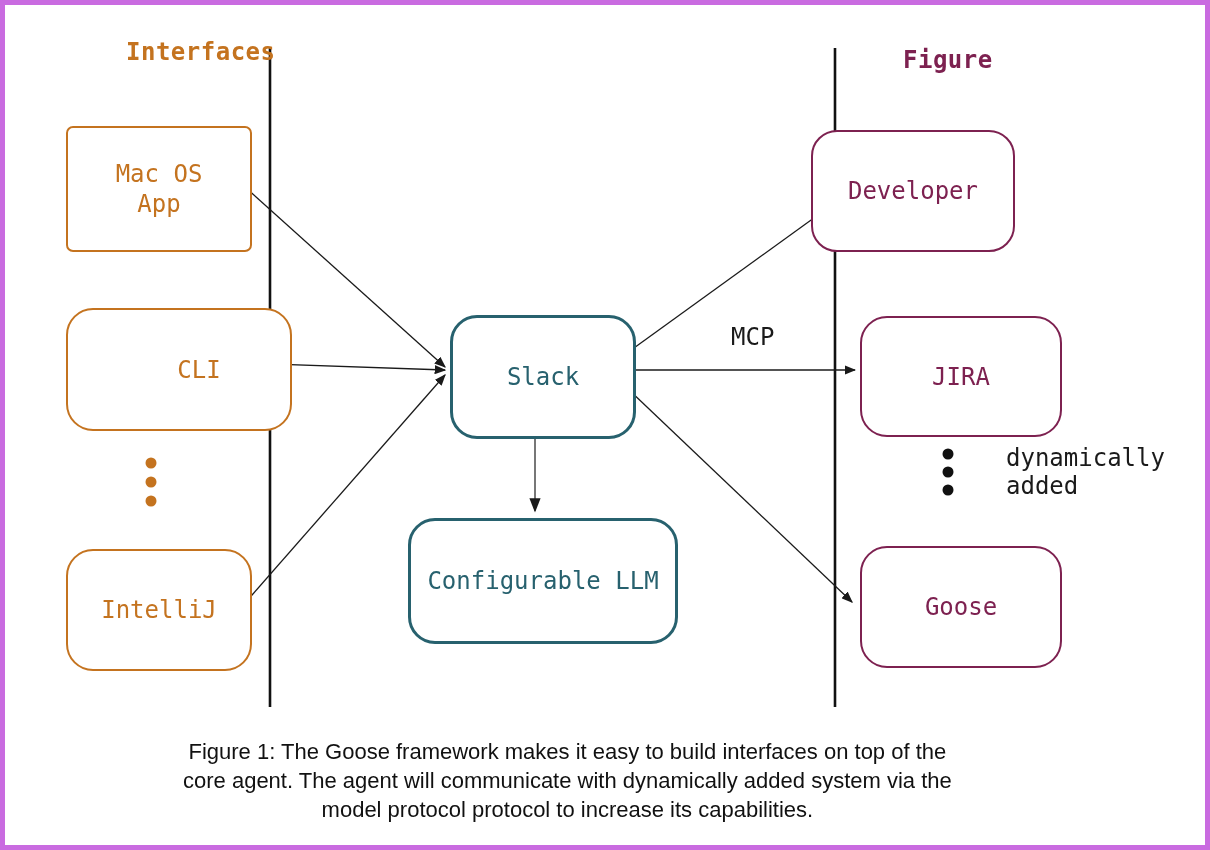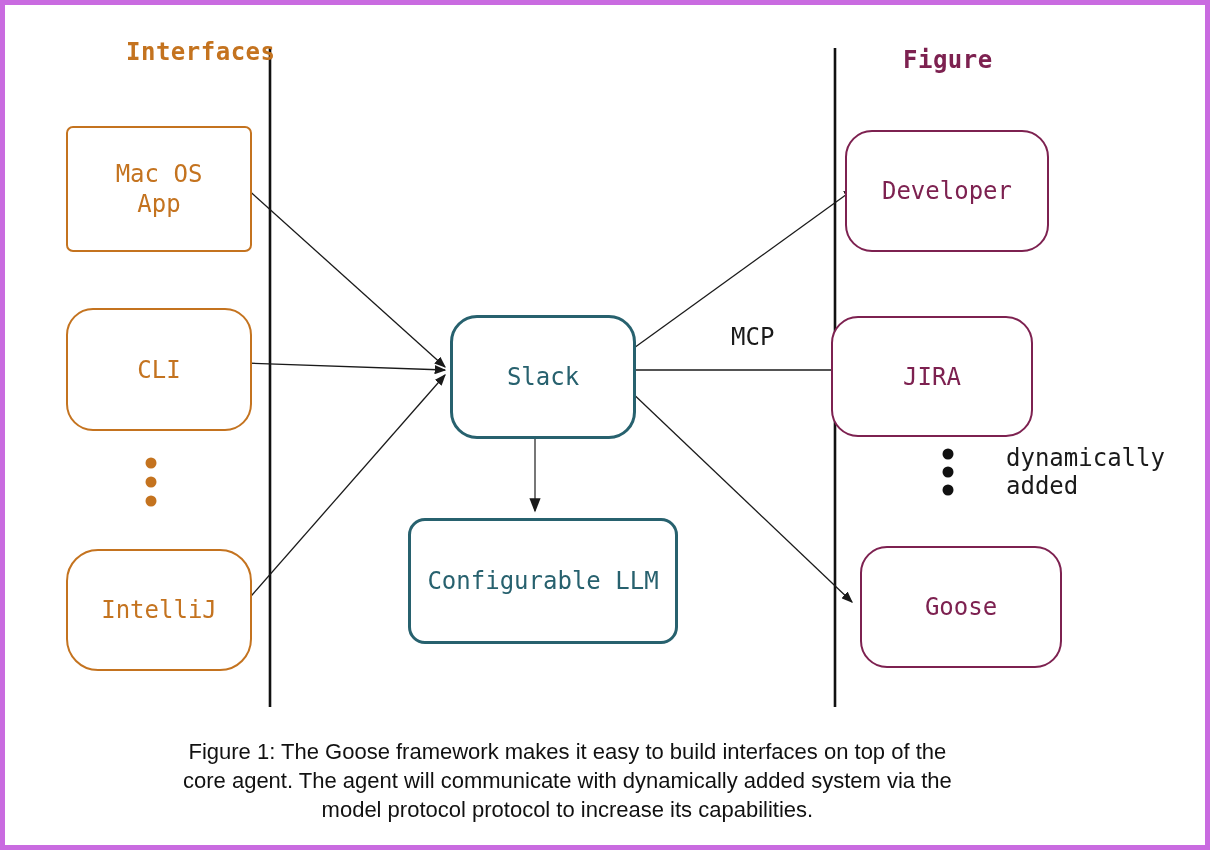--- a/index.html
+++ b/index.html
@@ -38,26 +38,26 @@
     font-size: 24px;
     text-align: center;
     white-space: pre-line;
     line-height: 1.25;
   }
   .node.interface { border: 2.5px solid var(--interface, #C4731F); color: var(--interface, #C4731F); }
   .node.system    { border: 2.5px solid var(--system, #7D2150);   color: var(--system, #7D2150); }
   .node.core      { border: 3px solid var(--agent, #27616E);      color: var(--agent, #27616E); }
 
   #node-macos     { left: 61px;  top: 121px; width: 182px; height: 122px; border-radius: 7px; }
-  #node-cli       { left: 61px;  top: 303px; width: 182px; height: 119px; }
-  #node-intellij  { left: 61px;  top: 544px; width: 182px; height: 118px; border-radius: 32px; }
+  #node-cli       { left: 61px;  top: 303px; width: 182px; height: 119px; padding-left: 40px; }
+  #node-intellij  { left: 61px;  top: 544px; width: 182px; height: 118px; }
   #node-agent     { left: 445px; top: 310px; width: 180px; height: 118px; }
-  #node-llm       { left: 403px; top: 513px; width: 264px; height: 120px; border-radius: 17px; }
-  #node-developer { left: 840px; top: 125px; width: 200px; height: 118px; }
-  #node-jira      { left: 826px; top: 311px; width: 198px; height: 117px; justify-content: center; }
+  #node-llm       { left: 403px; top: 513px; width: 264px; height: 120px; }
+  #node-developer { left: 806px; top: 125px; width: 200px; height: 118px; border-radius: 26px; }
+  #node-jira      { left: 855px; top: 311px; width: 198px; height: 117px; justify-content: center; }
   #node-slack     { left: 855px; top: 541px; width: 198px; height: 118px; }
 
   .float-label {
     position: absolute;
     color: #1a1a1a;
     font-size: 24px;
     white-space: pre-line;
     line-height: 28px;
   }
   #label-mcp { left: 726px; top: 318px; text-align: center; }

